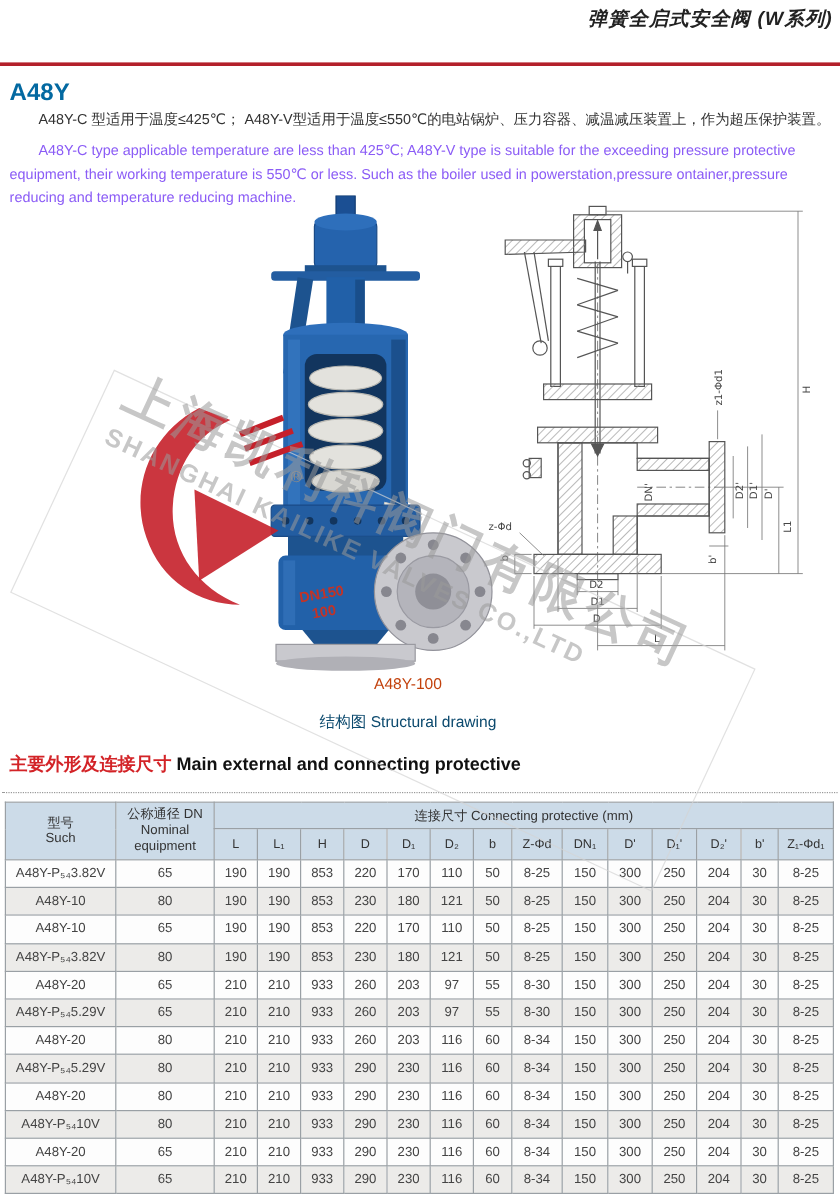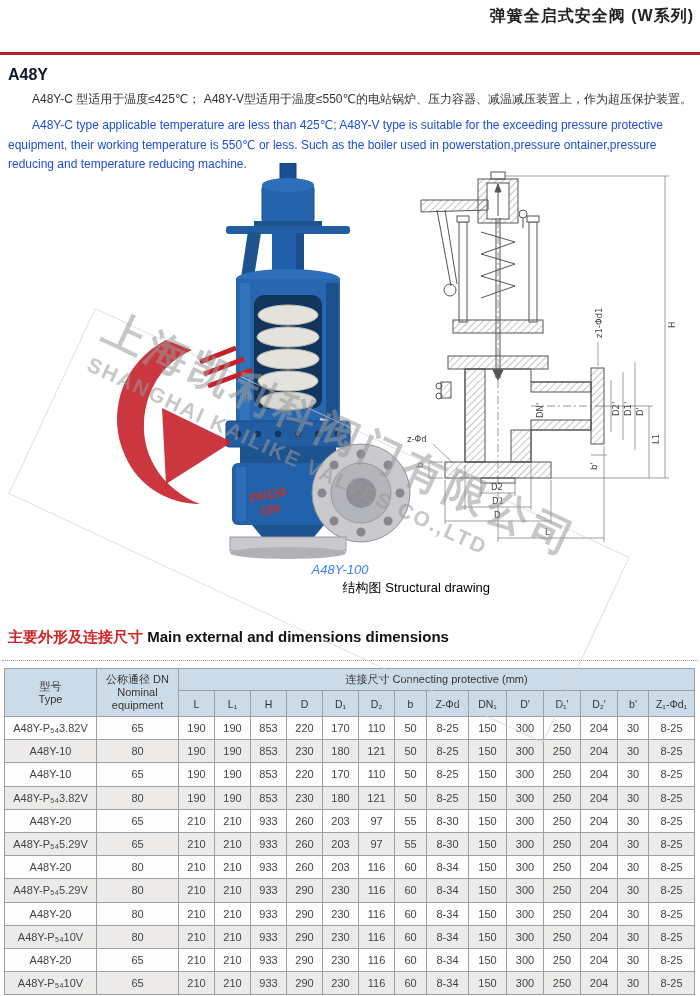--- a/index.html
+++ b/index.html
@@ -1,36 +1,36 @@
 <!DOCTYPE html>
 <html><head>
 <meta charset="utf-8">
 <style>
   * { margin:0; padding:0; box-sizing:border-box; }
   html,body { width:700px; height:996px; background:#fff; overflow:hidden; position:relative;
     font-family:"Liberation Sans","DejaVu Sans",sans-serif; color:#333; }
-  .hdr { position:absolute; top:6px; right:6px; text-align:left; }
+  .hdr { position:absolute; top:6px; right:6px; text-align:left;font-style:italic; }
   .hdr-cn { font-size:16px; font-weight:bold; color:#222; letter-spacing:1px; }
   .hdr-en { font-size:12.5px; color:#222; margin-top:3px; }
   .red-rule { position:absolute; top:52px; left:0; width:700px; height:3px; background:#b3202a; }
-  .model-head { position:absolute; top:66px; left:8px; font-size:16px; font-weight:bold; color:#0f172a; }
+  .model-head { position:absolute; top:66px; left:8px; font-size:20px; font-weight:bold; color:#0369a1; }
   .para-cn { position:absolute; top:90px; left:8px; width:688px; font-size:12px; line-height:18px; color:#333; text-indent:24px; }
-  .para-en { position:absolute; top:116px; left:8px; width:688px; font-size:12px; line-height:19.5px; color:#1d4ed8; text-indent:24px; }
+  .para-en { position:absolute; top:116px; left:8px; width:688px; font-size:12px; line-height:19.5px; color:#8b5cf6; text-indent:24px; }
   .photo-svg { position:absolute; left:168px; top:163px; z-index:1; }
   .draw-svg  { position:absolute; left:393px; top:170px; z-index:1; }
   .wm-frame { position:absolute; left:95px; top:308px; width:590px; height:205px;
     border:1px solid #d4d4d4; transform:rotate(25deg); transform-origin:0 0; opacity:.7; z-index:2; }
   .logo-svg { position:absolute; left:104px; top:322px; z-index:3; }
   .wm { position:absolute; left:118px; top:300px; width:640px; transform:rotate(25deg);
     transform-origin:0 0; z-index:4; pointer-events:none; }
   .wm-cn { font-size:42px; font-weight:bold; color:#9a9a9a; opacity:.55; letter-spacing:5px; white-space:nowrap; }
   .wm-en { font-size:21px; font-weight:bold; color:#9a9a9a; opacity:.55; letter-spacing:2px; white-space:nowrap; margin-top:2px; }
   .fig-cap { position:absolute; left:190px; top:562px; width:300px; text-align:center; z-index:5; }
-  .fig-cap .m { font-size:13px; color:#3b82f6;font-style:italic; }
-  .fig-cap .l { font-size:13px; color:#000000; margin-top:2px;text-align:right; }
+  .fig-cap .m { font-size:13px; color:#c2410c; }
+  .fig-cap .l { font-size:13px; color:#0c4a6e; margin-top:16px; }
   .sec-head { position:absolute; top:628px; left:8px; font-size:15px; font-weight:bold; }
   .sec-head .cn { color:#d32327;text-align:center; }
   .sec-head .en { color:#111; }
   .dot-rule { position:absolute; top:660px; left:2px; width:696px; border-top:1px dotted #999; }
   .tbl-wrap { position:absolute; top:668px; left:4px; width:692px; }
   table { border-collapse:collapse; table-layout:fixed; width:580px; font-size:11px; }
   th,td { border:1px solid #9aa0a5; text-align:center; vertical-align:middle; padding:0 1px; overflow:hidden; }
   thead th { background:#ccdbe8; font-weight:normal; color:#333; }
   th.span2 { line-height:13px; }
   tr.hrow1 th { height:22px; }
@@ -209,21 +209,21 @@
   <div class="wm-cn">上海凯利科阀门有限公司</div>
   <div class="wm-en">SHANGHAI KAILIKE VALVES CO.,LTD</div>
 </div>
 
 <div class="fig-cap">
   <div class="m">A48Y-100</div>
   <div class="l">结构图 Structural drawing</div>
 </div>
 
 <div class="sec-head">
-  <span class="cn">主要外形及连接尺寸</span><span class="en"> Main external and dimensions dimensions</span>
+  <span class="cn">主要外形及连接尺寸</span><span class="en"> Main external and connecting protective</span>
 </div>
 <div class="dot-rule"></div>
 
 <div class="tbl-wrap">
   <table>
     <colgroup>
       <col style="width:92px">
         <col style="width:82px">
       <col style="width:36px">
         <col style="width:36px">
@@ -237,21 +237,21 @@
         <col style="width:37px">
         <col style="width:37px">
         <col style="width:37px">
       <col style="width:31px">
         <col style="width:46px">
     </colgroup>
     <thead>
       <tr class="hrow1">
         <th rowspan="2" class="span2">
           <span>型号</span><br>
-          <span>Type</span>
+          <span>Such</span>
         </th>
         <th rowspan="2" class="span2">
           <span>公称通径 DN</span><br>
           <span>Nominal</span><br>
           <span>equipment</span>
         </th>
         <th colspan="14">连接尺寸  Connecting protective (mm)</th>
       </tr>
       <tr class="hrow2">
         <th class="small">L</th>

